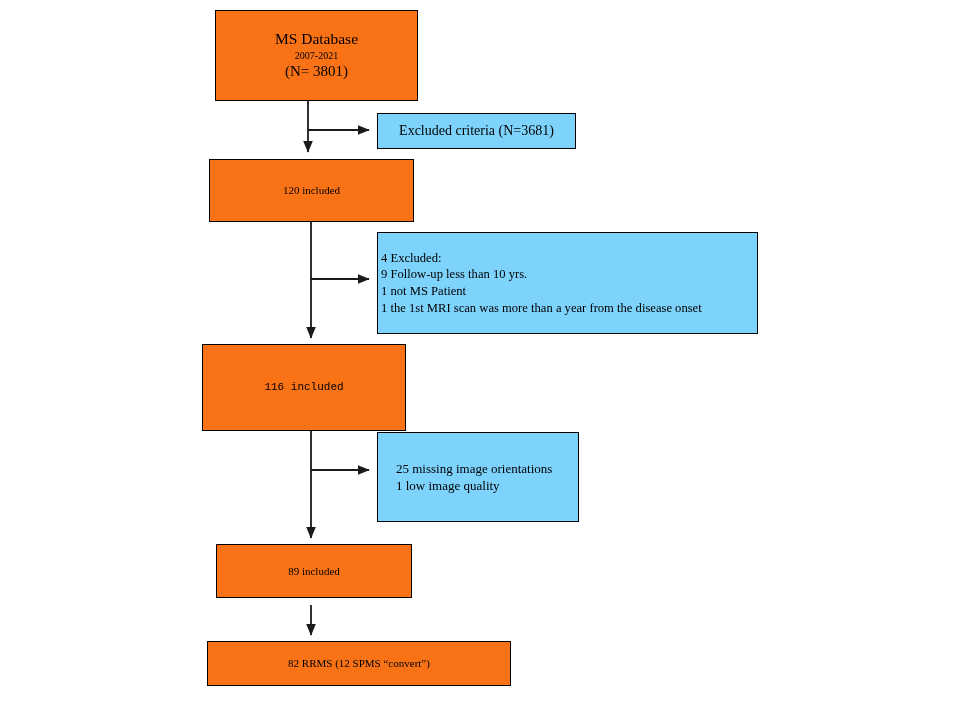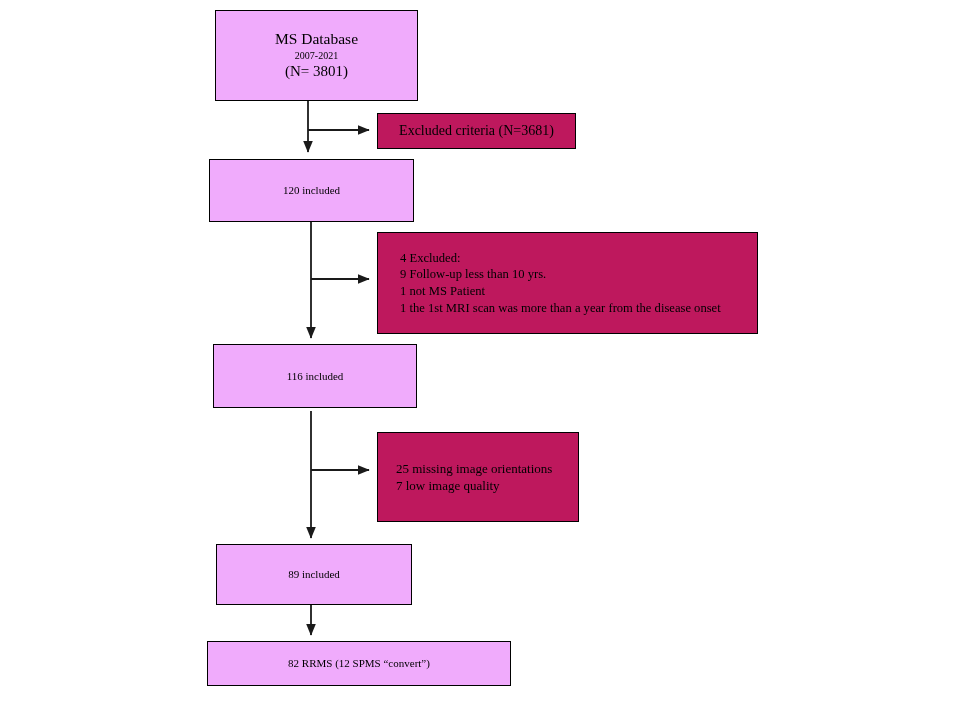--- a/index.html
+++ b/index.html
@@ -19,27 +19,27 @@
     position: absolute;
     left: 0;
     top: 0;
     width: 960px;
     height: 720px;
   }
   .node {
     position: absolute;
     box-sizing: border-box;
     border: 1.6px solid #000000;
-    background: #f0abfc;
+    background: #f97316;
     display: flex;
     align-items: center;
     justify-content: center;
   }
   .node.shaded {
-    background: #be185d;
+    background: #7dd3fc;
   }
   .node-text {
     display: block;
     text-align: center;
     line-height: 1.32;
     white-space: pre;
   }
   .node-text.left {
     text-align: left;
   }
@@ -52,23 +52,23 @@
   .t15  { font-size: 11px; }
   .t14  { font-size: 14px; }
   .t13  { font-size: 13px; }
   .t125 { font-size: 12.6px; }
 
   
   #box-ms-database   { left: 215px; top: 10px;  width: 203px; height: 91px; }
   #box-excluded-criteria { left: 377px; top: 113px; width: 199px; height: 36px; }
   #box-120-included  { left: 209px; top: 159px; width: 205px; height: 63px; }
   #box-4-excluded    { left: 377px; top: 232px; width: 381px; height: 102px; }
-  #box-116-included  { left: 213px; top: 344px; width: 204px; height: 64px; }
+  #box-116-included  { left: 202px; top: 344px; width: 204px; height: 87px; font-family: Liberation Mono, monospace; }
   #box-image-issues  { left: 377px; top: 432px; width: 202px; height: 90px; justify-content: center; }
-  #box-89-included   { left: 216px; top: 544px; width: 196px; height: 61px; }
+  #box-89-included   { left: 216px; top: 544px; width: 196px; height: 54px; }
   #box-82-rrms       { left: 207px; top: 641px; width: 304px; height: 45px; }
 
   svg#connectors {
     position: absolute;
     left: 0;
     top: 0;
     width: 960px;
     height: 720px;
     pointer-events: none;
   }
@@ -128,38 +128,38 @@
     </div>
   </div>
 
   <div class="node" id="box-120-included">
     <div class="node-body">
       <span class="node-text t15">120 included</span>
     </div>
   </div>
 
   <div class="node shaded" id="box-4-excluded">
-    <div class="node-body" style="width:100%; padding-left:14px;margin-left:8px;">
+    <div class="node-body" style="width:100%; padding-left:3px;">
       <span class="node-text left t125">4 Excluded:</span>
       <span class="node-text left t125">9 Follow-up less than 10 yrs.</span>
       <span class="node-text left t125">1 not MS Patient</span>
       <span class="node-text left t125">1 the 1st MRI scan was more than a year from the disease onset</span>
     </div>
   </div>
 
   <div class="node" id="box-116-included">
     <div class="node-body">
       <span class="node-text t15">116 included</span>
     </div>
   </div>
 
   <div class="node shaded" id="box-image-issues">
     <div class="node-body" style="width:100%; padding-left:18px;">
       <span class="node-text left t13">25 missing image orientations</span>
-      <span class="node-text left t13">7 low image quality</span>
+      <span class="node-text left t13">1 low image quality</span>
     </div>
   </div>
 
   <div class="node" id="box-89-included">
     <div class="node-body">
       <span class="node-text t15">89 included</span>
     </div>
   </div>
 
   <div class="node" id="box-82-rrms">

